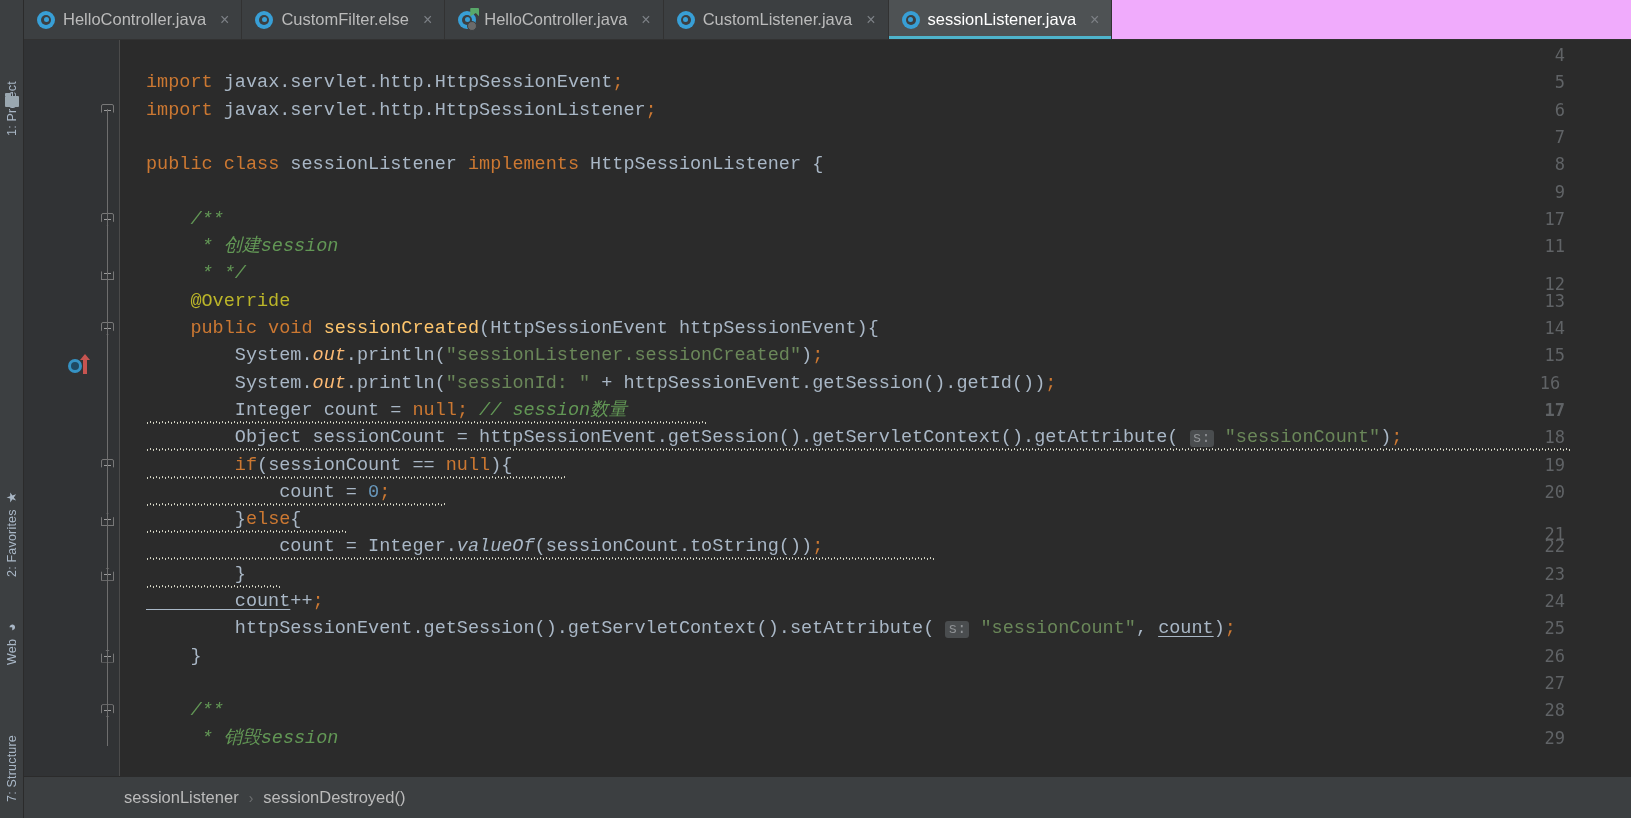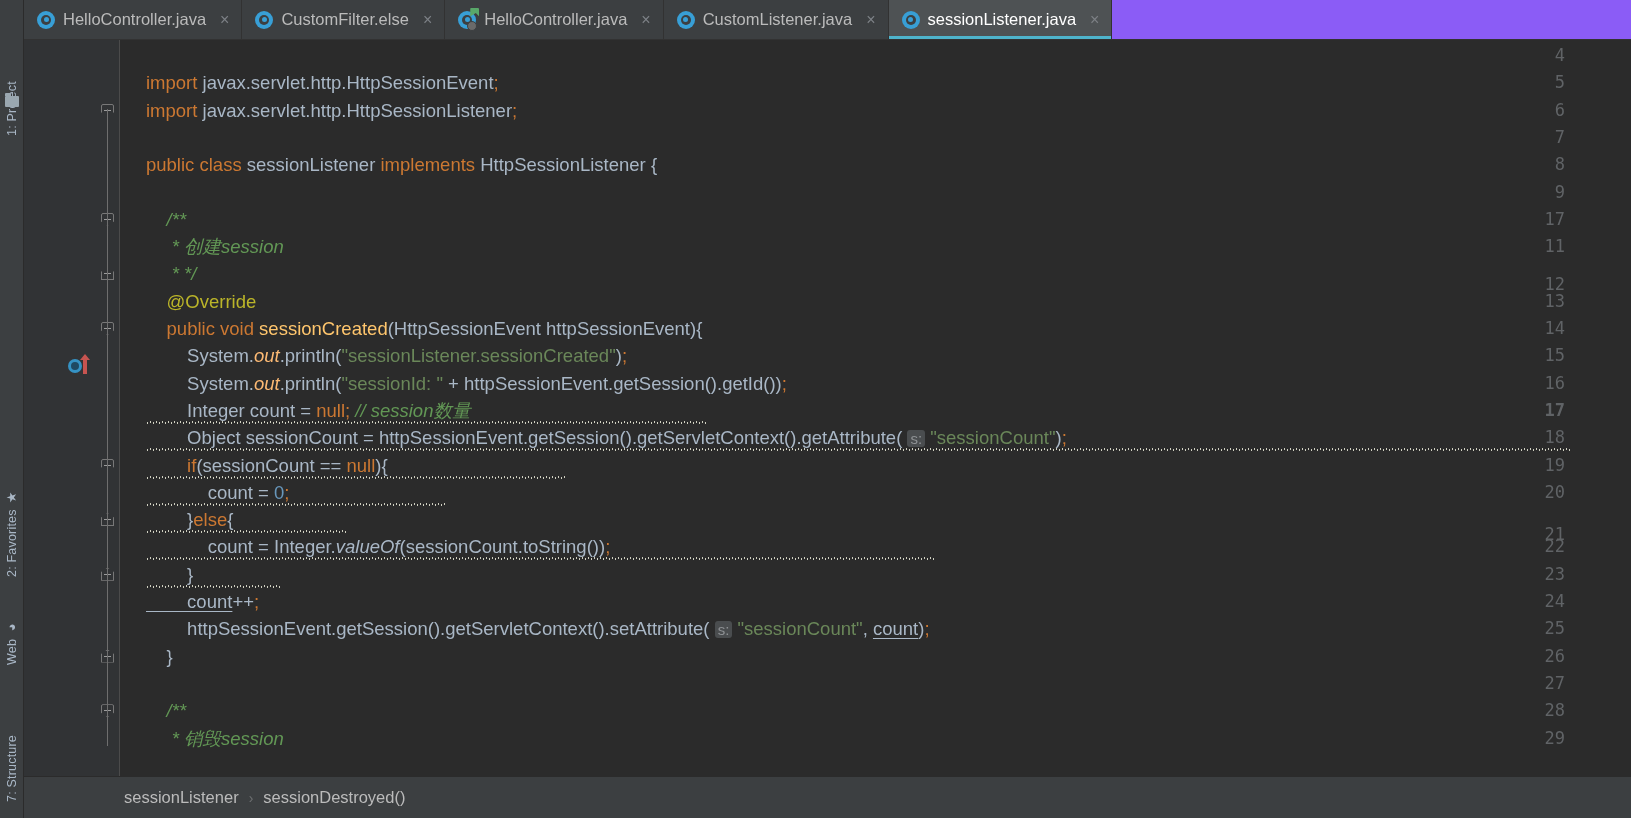--- a/index.html
+++ b/index.html
@@ -37,21 +37,21 @@
     border-radius: 1px;
   }
   .folder-ic:before {
     content: ""; position: absolute; left: 0; top: -3px;
     width: 6px; height: 3px; background: #9aa7b0; border-radius: 1px 1px 0 0;
   }
 
   
   #tabbar {
     position: absolute; left: 24px; top: 0; right: 0; height: 40px;
-    background: #8b5cf6;
+    background: #f0abfc;
     display: flex; align-items: stretch;
     border-bottom: 1px solid #323232;
     overflow: hidden;
   }
   .tab {
     display: flex; align-items: center; gap: 8px;
     padding: 0 10px 0 13px;
     position: relative;
     color: #bbbbbb; font-size: 16.5px;
     border-right: 1px solid #323232;
@@ -154,21 +154,21 @@
   .override-icon .arrow:before {
     content: ""; position: absolute; left: -3px; top: -4px;
     width: 0; height: 0;
     border-left: 5px solid transparent; border-right: 5px solid transparent;
     border-bottom: 6px solid #c75450;
   }
 
   #code {
     position: absolute; left: 96px; top: 0; right: 0; bottom: 0;
     overflow: hidden;
-    font-family: Liberation Sans, sans-serif;
+    font-family: Liberation Mono, monospace;
     font-size: 18.5px; line-height: 27.3px;
     color: #a9b7c6;
     white-space: pre;
   }
   .cl { position: absolute; left: 26px; height: 27.3px; white-space: pre; }
 
   .kw   { color: #cc7832; }
   .str  { color: #6a8759; }
   .cmt  { color: #629755; font-style: italic; }
   .num  { color: #6897bb; }
@@ -277,21 +277,21 @@
         <div class="lineno" style="top: 56.6px;">6</div>
         <div class="lineno" style="top: 83.9px;">7</div>
         <div class="lineno" style="top: 111.2px;">8</div>
         <div class="lineno" style="top: 138.5px;">9</div>
         <div class="lineno" style="top: 165.8px;">17</div>
         <div class="lineno" style="top: 193.1px;">11</div>
         <div class="lineno" style="top: 231px;">12</div>
         <div class="lineno" style="top: 247.7px;">13</div>
         <div class="lineno" style="top: 275px;">14</div>
         <div class="lineno" style="top: 302.3px;">15</div>
-        <div class="lineno" style="top: 329.6px;">16</div>
+        <div class="lineno" style="top: 329.6px; text-align: center;">16</div>
         <div class="lineno" style="top: 356.9px; font-weight: bold;">17</div>
         <div class="lineno" style="top: 384.2px; text-align: right;">18</div>
         <div class="lineno" style="top: 411.5px;">19</div>
         <div class="lineno" style="top: 438.8px;">20</div>
         <div class="lineno" style="top: 457px; margin-top: 24px;">21</div>
         <div class="lineno" style="top: 493.4px;">22</div>
         <div class="lineno" style="top: 520.7px;">23</div>
         <div class="lineno" style="top: 548px;">24</div>
         <div class="lineno" style="top: 575.3px;">25</div>
         <div class="lineno" style="top: 602.6px;">26</div>

